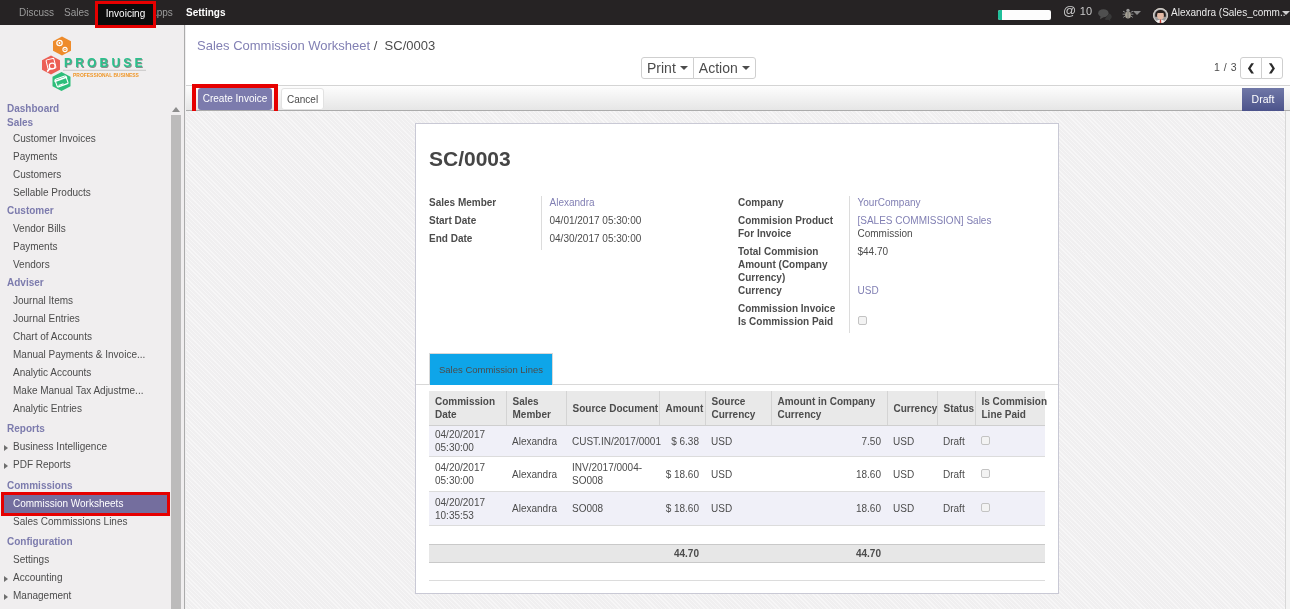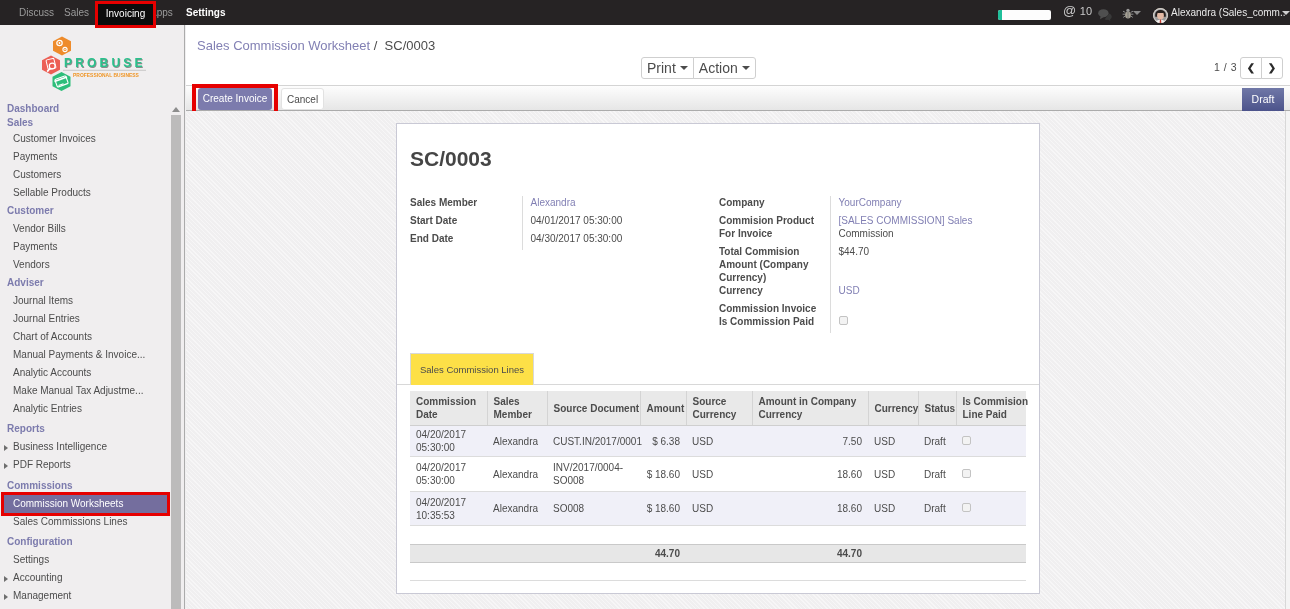--- a/index.html
+++ b/index.html
@@ -54,39 +54,39 @@
 #btn-create { position:absolute; left:2px; top:0px; width:74px; height:22px; line-height:22px; text-align:center; background:#7c7bad; color:#fff; font-size:10px; border-radius:3px; }
 #btn-cancel { position:absolute; left:95px; top:2px; height:22px; line-height:22px; background:#fff; color:#4c4c4c; font-size:10px; padding:0 5px; border-radius:3px; border:1px solid #e2e2e2; }
 #draft { position:absolute; right:6px; top:2px; width:42px; height:23px; line-height:23px; text-align:center; background:linear-gradient(#7078a7,#4c538b); color:#fff; font-size:10.5px; }
 
 
 #content { position:absolute; left:186px; top:111px; width:1099px; height:498px;
   background:#f0eff0;
   background-image:repeating-linear-gradient(45deg, rgba(255,255,255,.45) 0px, rgba(255,255,255,.45) 1px, rgba(0,0,0,0) 1px, rgba(0,0,0,0) 3px);
 }
 #rscroll { position:absolute; left:1285px; top:111px; width:5px; height:498px; background:#f4f4f4; border-left:1px solid #d8d8d8; }
-#sheet { position:absolute; left:210px; top:12px; width:644px; height:471px; background:#fff; border:1px solid #c9c9d5; }
+#sheet { position:absolute; left:229px; top:12px; width:644px; height:471px; background:#fff; border:1px solid #c9c9d5; }
 #title { position:absolute; left:13px; top:23px; font-size:21px; font-weight:bold; color:#454545; }
 .fgroup { position:absolute; font-size:10px; color:#4c4c4c; }
 .fgroup table { border-collapse:collapse; }
 .fgroup td { vertical-align:top; font-size:10px; line-height:13px; padding:0 0 5px 0; color:#4c4c4c; }
 .fgroup td.lbl { font-weight:bold; border-right:1px solid #dcdcdc; }
 .fgroup td.val { padding-left:8px; }
 .fgroup a { color:#8280b4; text-decoration:none; }
 #fg-left { left:13px; top:72px; }
 #fg-left td.lbl { width:112px; }
 #fg-left td.val { width:180px; }
 #fg-right { left:322px; top:72px; }
 #fg-right td.lbl { width:111px; }
 #fg-right td.val { width:190px; }
 .cbx { display:inline-block; width:9px; height:9px; background:#f3f3f3; border:1px solid #c3c3c3; border-radius:2px; }
 
 
 #tabs { position:absolute; left:0px; top:229px; width:642px; height:32px; border-bottom:1px solid #d8d8d8; }
-#tab1 { position:absolute; left:13px; top:0px; height:32px; line-height:31px; background:#fde047; border:1px solid #d8d8d8; border-bottom:none; padding:0 9px; font-size:9.5px; color:#4c4c4c; }
+#tab1 { position:absolute; left:13px; top:0px; height:32px; line-height:31px; background:#0ea5e9; border:1px solid #d8d8d8; border-bottom:none; padding:0 9px; font-size:9.5px; color:#4c4c4c; }
 
 
 #grid { position:absolute; left:13px; top:267px; width:616px; border-collapse:collapse; font-size:10px; color:#4c4c4c; table-layout:fixed; }
 #grid th { background:#e9e9e9; font-weight:bold; text-align:left; padding:4px 6px; border-right:1px solid #d4d4d4; border-bottom:1px solid #cfcfcf; line-height:13px; vertical-align:middle; white-space:nowrap; }
 #grid th:last-child { border-right:none; }
 #grid td { padding:2px 6px; line-height:13px; vertical-align:middle; border-bottom:1px solid #dcdcdc; }
 #grid tr.odd td { background:#f0f0f8; }
 #grid tr.h2 td { padding-top:4px; padding-bottom:4px; }
 #grid tr.h3 td { padding-top:3.5px; padding-bottom:3.5px; }
 #grid .r { text-align:right; }

